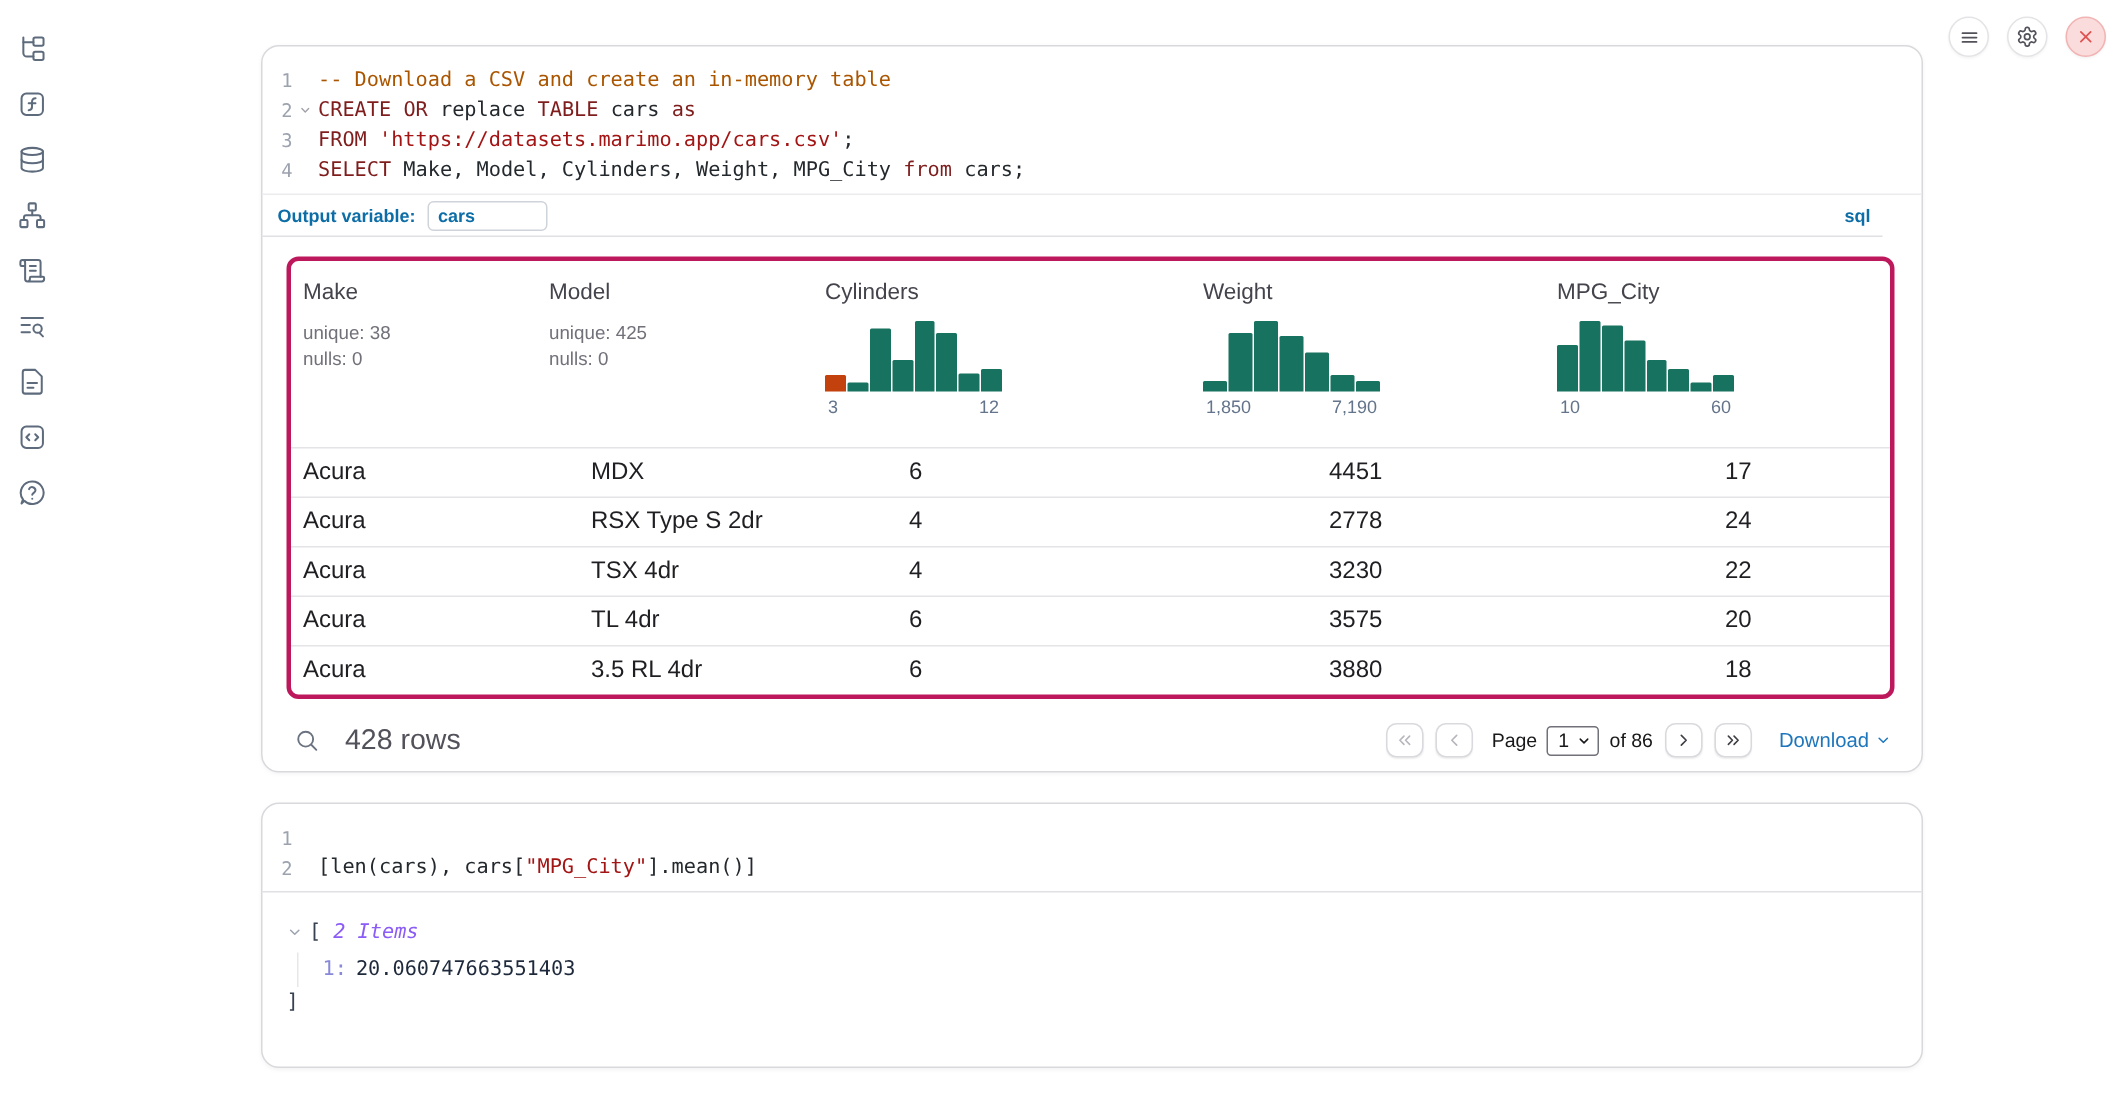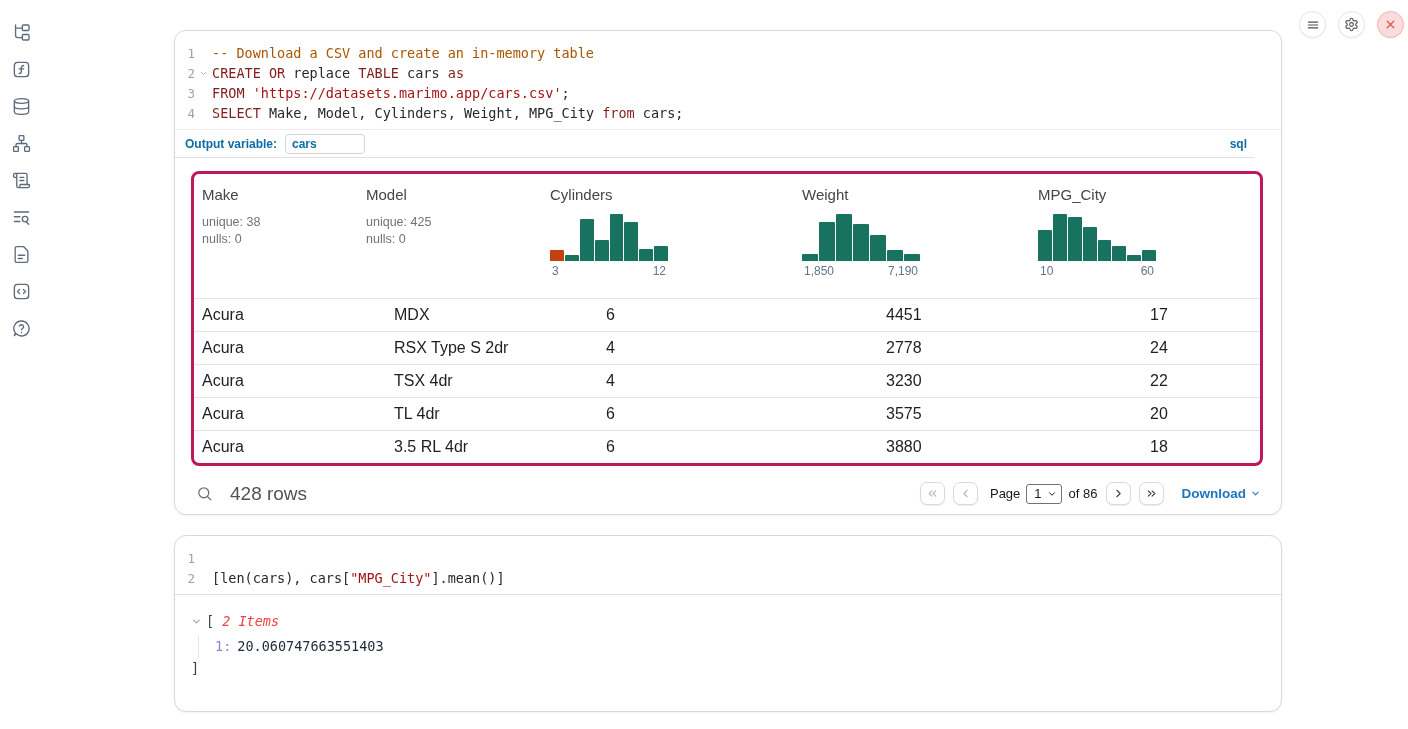--- a/index.html
+++ b/index.html
@@ -55,28 +55,28 @@
 
   
   .tfoot { height:55px; display:flex; align-items:center; padding:0 2px; }
   .search-icon { color:#6b7280; display:flex; margin-left:3px; cursor:pointer; }
   .rows-count { margin-left:17px; font-size:19px; color:#52525b; }
   .pg-btn { width:25px; height:23px; border:1px solid #d9d9de; border-radius:7px; background:#fff; box-shadow:0 1px 1px rgba(0,0,0,.07); display:flex; align-items:center; justify-content:center; margin-left:8px; color:#3f3f46; cursor:pointer; padding:0; }
   .pg-btn.disabled { color:#b6b6bd; }
   .page-label { margin-left:12px; font-size:13px; color:#18181b; }
   .page-select { margin-left:6px; height:20px; border:1px solid #71717a; border-radius:3px; display:flex; align-items:center; padding:0 4px 0 7px; font-size:13px; color:#18181b; gap:5px; cursor:pointer; background:#fff; }
   .of-label { margin-left:7px; font-size:13px; color:#18181b; }
-  .download { margin-left:18px; color:#1e76bd; font-size:13.5px; font-weight:700; display:flex; align-items:center; gap:4px; cursor:pointer; }
+  .download { margin-left:18px; color:#1e76bd; font-size:13.5px; font-weight:400; display:flex; align-items:center; gap:4px; cursor:pointer; }
 
   
   .tree-output { border-top:1px solid #e0e0e4; padding:16px 16px 0 16px; font-family:"DejaVu Sans Mono","Liberation Mono",monospace; font-size:13.5px; color:#374151; }
   .tree-head { display:flex; align-items:center; height:20px; }
   .tree-chev { color:#9ca3af; display:flex; margin-right:4px; cursor:pointer; }
   .bracket { color:#374151; }
-  .items-label { margin-left:8px; font-style:italic; color:#ef4444; }
+  .items-label { margin-left:8px; font-style:italic; color:#8b5cf6; }
   .tree-body { margin-left:7px; border-left:1px solid #e5e7eb; padding-left:16px; margin-top:4px; }
   .tree-entry { line-height:23px; }
   .tree-key { color:#8888d8; }
   .tree-val { color:#1e293b; margin-left:6px; }
   .bracket.close { margin-top:2px; }
 </style>
 </head>
 <body>
 
 <div class="sidebar">

